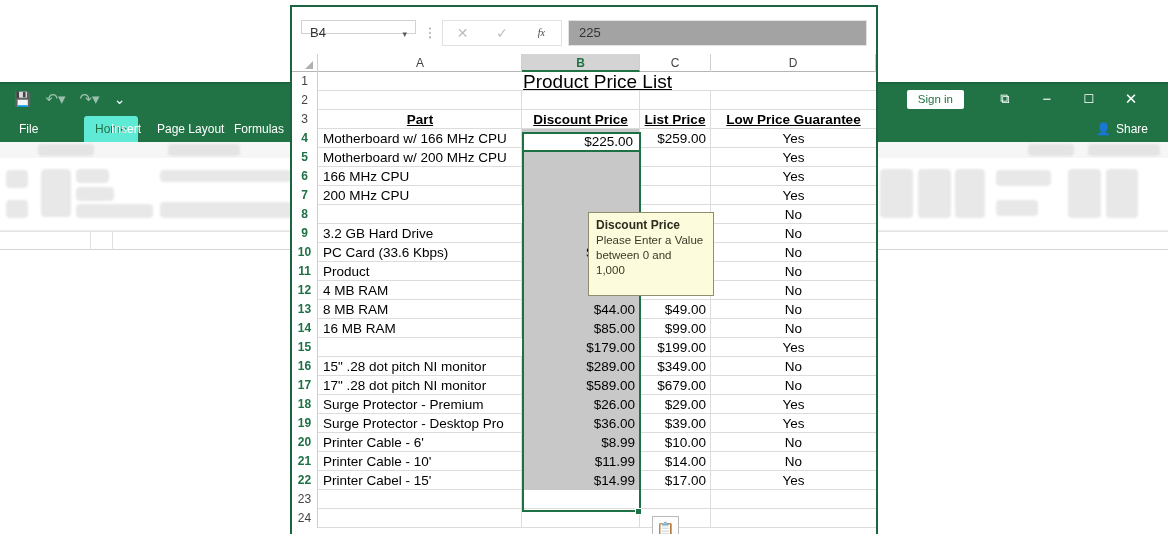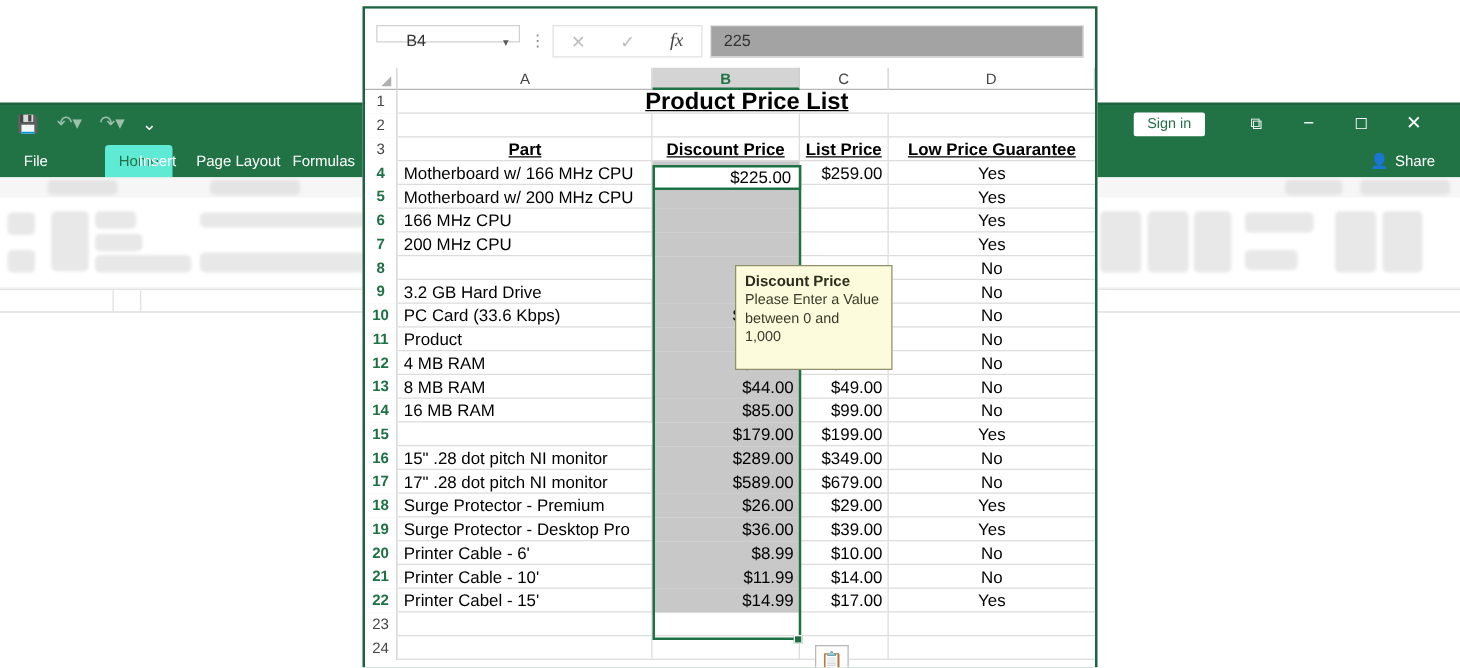--- a/index.html
+++ b/index.html
@@ -72,33 +72,33 @@
     position: absolute; left: 290px; top: 5px; width: 588px; height: 529px;
     background: #ffffff;
     border: 2px solid #1c6340;
   }
 
   
   .fbar { position: relative; height: 47px; background:#ffffff; }
   .namebox {
     position: absolute; left: 9px; top: 13px; width: 115px; height: 14px;
     border: 1px solid #d2d2d2; background:#fff;
-    font-size: 13px; color: #333; line-height: 24px; padding-left: 23px;
+    font-size: 13px; color: #333; line-height: 24px; padding-left: 8px;
   }
   .namebox .caret {
     position:absolute; right: 8px; top: 0; font-size: 9px; color:#5a5a5a; line-height:26px;
   }
   .fbar-dots { position:absolute; left: 131px; top: 13px; width: 14px; height: 26px;
     color:#8a8a8a; font-size: 13px; text-align:center; line-height: 26px; }
   .fbtns {
     position:absolute; left: 150px; top: 13px; width: 120px; height: 26px;
     border: 1px solid #e2e2e2; background: #fff; display:flex;
   }
   .fbtn { flex:1; text-align:center; line-height: 24px; font-size: 14px; color:#bdbdbd; }
-  .fbtn.fx { color:#444; font-style: italic; font-family:"Liberation Serif", serif; font-size:15px; }
+  .fbtn.fx { color:#444; font-style: italic; font-family:"Liberation Serif", serif; font-size:10px; }
   .fmlbar {
     position:absolute; left: 276px; top: 13px; right: 9px; height: 26px;
     border: 1px solid #e2e2e2; background:#a3a3a3;
     font-size: 13px; color: #333; line-height: 24px; padding-left: 10px;
   }
 
   
   .grid-wrap { position: relative; width: 100%; height: 480px; background:#fff; overflow:hidden; }
 
   .colhdr { position: relative; height: 18px; background:#ffffff; border-bottom: 1px solid #b5b5b5; }
@@ -130,21 +130,21 @@
   }
   .cell.a { left:27px; width: 203px; text-align:left; }
   .cell.b { left:230px; width: 118px; text-align:right; }
   .cell.c { left:348px; width: 71px; text-align:right; }
   .cell.d { left:419px; width: 165px; text-align:center; border-right:none; }
   .cell.bsel { background:#c8c8c8; }
   .hdrcell { font-weight: bold; text-decoration: underline; text-align:center !important; }
   .titlecell {
     position:absolute; left:27px; top:0; width: 557px; height:19px;
     line-height: 19px; text-align:center;
-    font-size: 19px; font-weight: bold; text-decoration: underline;
+    font-size: 19px; font-weight: normal; text-decoration: underline;
     color:#000;
   }
 
   
   .sel-range {
     position:absolute; left: 230px; top: 18px; width: 119px; height: 361px;
     border: 2px solid #1e7145; pointer-events:none;
   }
   .sel-active {
     position:absolute; left: 230px; top: 18px; width: 119px; height: 20px;

